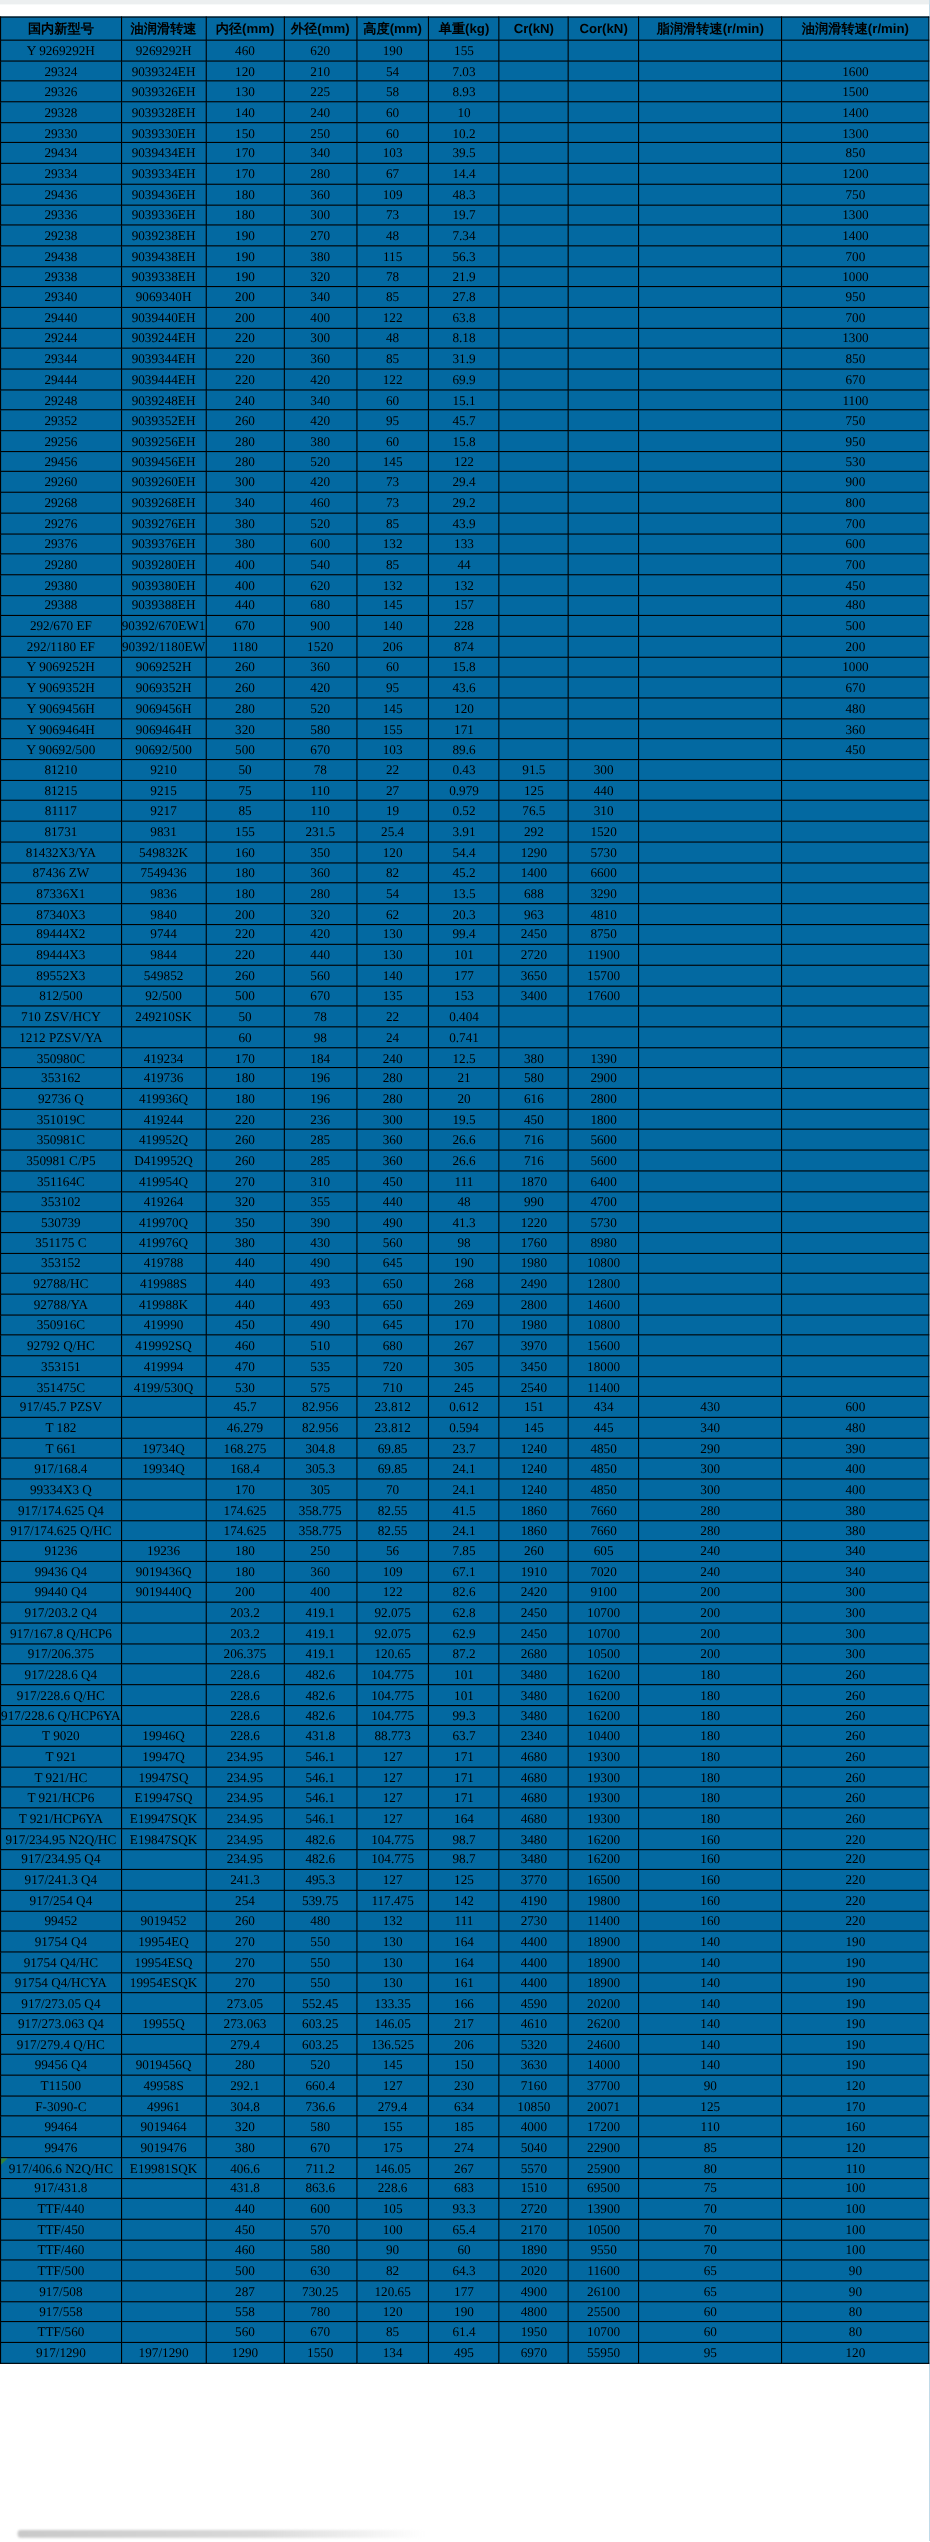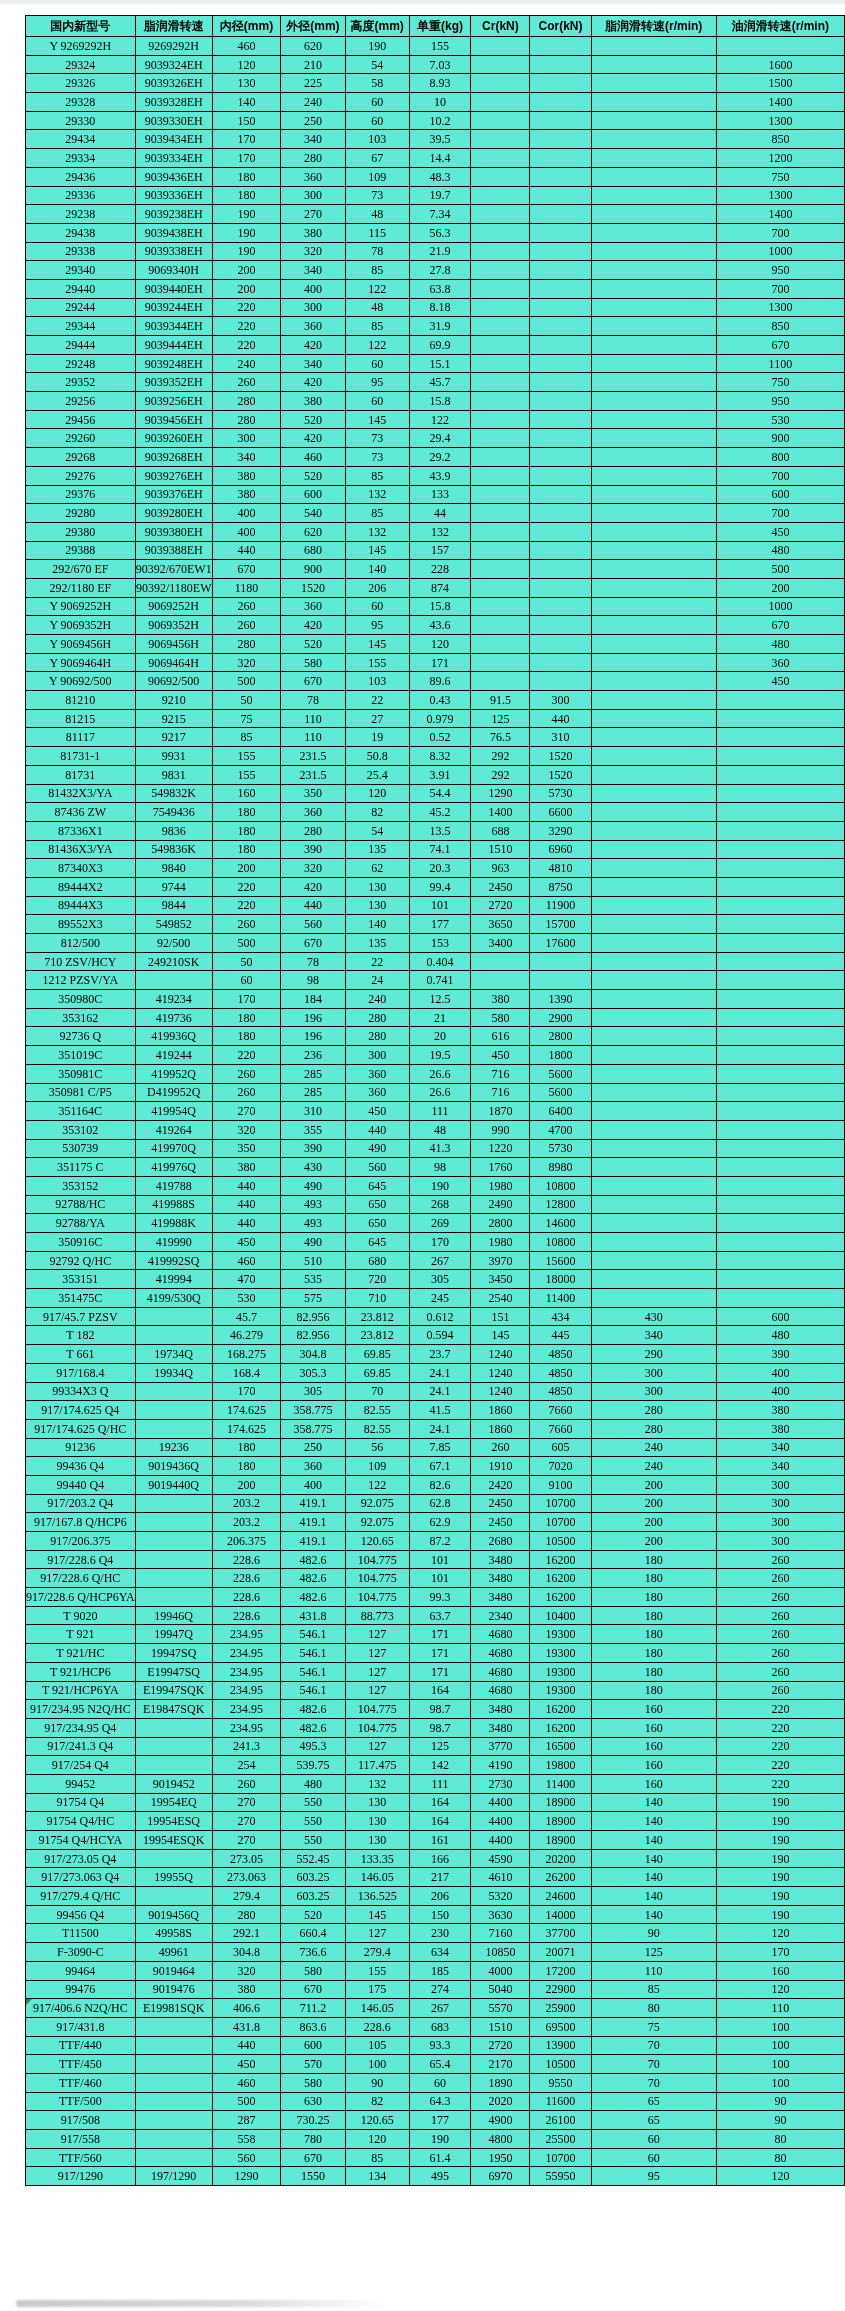--- a/index.html
+++ b/index.html
@@ -1,21 +1,21 @@
 <!DOCTYPE html>
 <html><head>
 <meta charset="utf-8">
 <style>
   html,body{margin:0;padding:0;background:#ffffff;}
   body{width:845px;height:2311px;position:relative;overflow:hidden;
        font-family:"Liberation Serif",serif;}
   .top-strip{position:absolute;left:0;top:0;width:845px;height:4px;
        background:#eceff0;}
-  table.spec{position:absolute;left:25px;top:15px;border-collapse:collapse;
-       table-layout:fixed;background:#5eead4;}
+  table.spec{position:absolute;left:0;top:15px;border-collapse:collapse;
+       table-layout:fixed;background:#0369a1;}
   table.spec th{
        border:1px solid #000;height:20px;padding:0 1px;
        font-family:"Liberation Sans",sans-serif;font-weight:bold;font-size:12px;
        color:#000;text-align:center;vertical-align:middle;
        white-space:nowrap;overflow:hidden;}
   table.spec td{
        border:1px solid #000;height:17.7px;padding:0;
        font-family:"Liberation Serif",serif;font-size:12px;color:#000;
        text-align:center;vertical-align:middle;line-height:1;
        white-space:nowrap;overflow:hidden;position:relative;}
@@ -39,21 +39,21 @@
       <col style="width:67px">
       <col style="width:66px">
     <col style="width:66px">
       <col style="width:66px">
       <col style="width:134px">
     <col style="width:138px">
   </colgroup>
   <thead>
     <tr>
         <th>国内新型号</th>
-        <th>脂润滑转速</th>
+        <th>油润滑转速</th>
         <th>内径(mm)</th>
         <th>外径(mm)</th>
         <th>高度(mm)</th>
         <th>单重(kg)</th>
         <th>Cr(kN)</th>
         <th>Cor(kN)</th>
         <th>脂润滑转速(r/min)</th>
         <th>油润滑转速(r/min)</th>
       </tr>
   </thead>
@@ -508,32 +508,20 @@
         <td>85</td>
         <td>110</td>
         <td>19</td>
         <td>0.52</td>
         <td>76.5</td>
         <td>310</td>
         <td></td>
         <td></td>
       </tr>
       <tr>
-        <td>81731-1</td>
-        <td>9931</td>
-        <td>155</td>
-        <td>231.5</td>
-        <td>50.8</td>
-        <td>8.32</td>
-        <td>292</td>
-        <td>1520</td>
-        <td></td>
-        <td></td>
-      </tr>
-      <tr>
         <td>81731</td>
         <td>9831</td>
         <td>155</td>
         <td>231.5</td>
         <td>25.4</td>
         <td>3.91</td>
         <td>292</td>
         <td>1520</td>
         <td></td>
         <td></td>
@@ -564,32 +552,20 @@
       </tr>
       <tr>
         <td>87336X1</td>
         <td>9836</td>
         <td>180</td>
         <td>280</td>
         <td>54</td>
         <td>13.5</td>
         <td>688</td>
         <td>3290</td>
-        <td></td>
-        <td></td>
-      </tr>
-      <tr>
-        <td>81436X3/YA</td>
-        <td>549836K</td>
-        <td>180</td>
-        <td>390</td>
-        <td>135</td>
-        <td>74.1</td>
-        <td>1510</td>
-        <td>6960</td>
         <td></td>
         <td></td>
       </tr>
       <tr>
         <td>87340X3</td>
         <td>9840</td>
         <td>200</td>
         <td>320</td>
         <td>62</td>
         <td>20.3</td>

